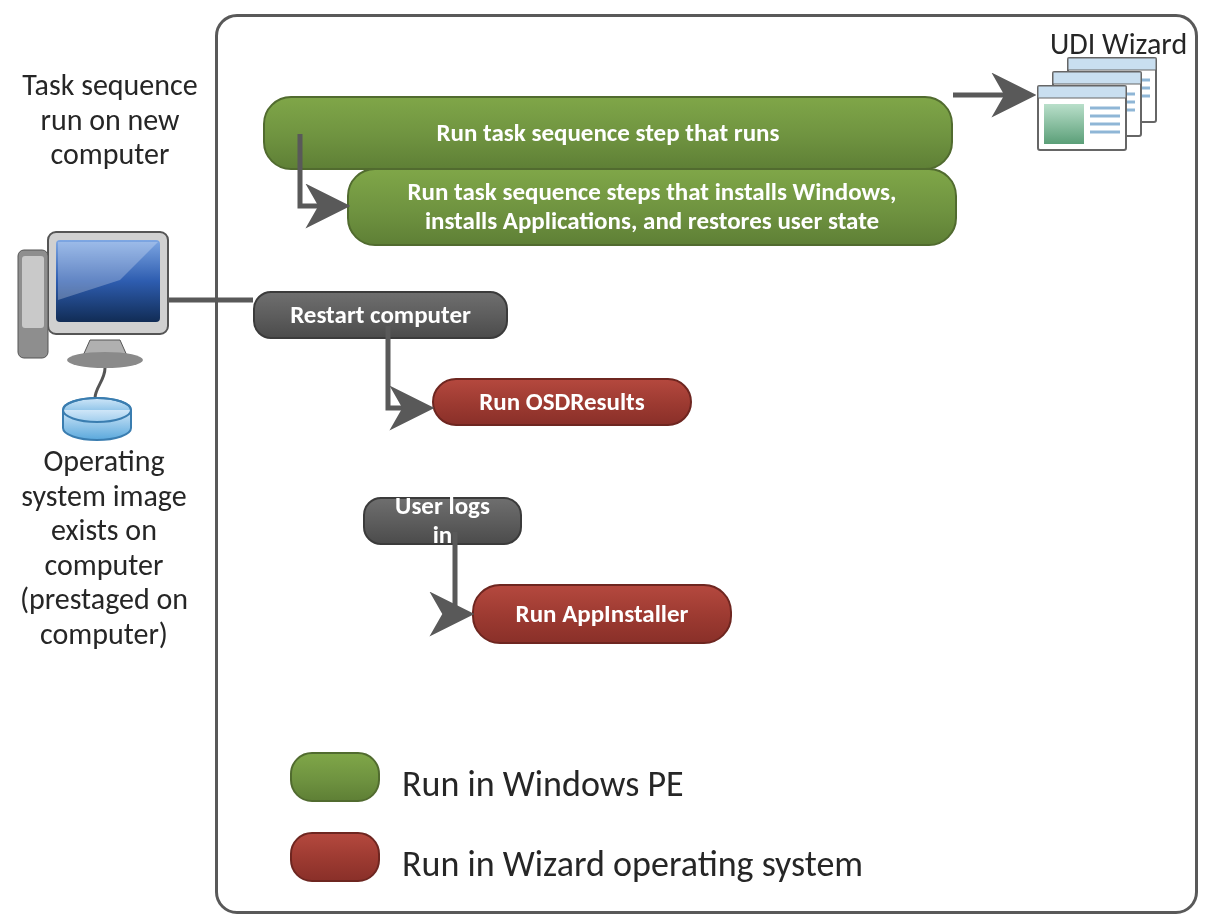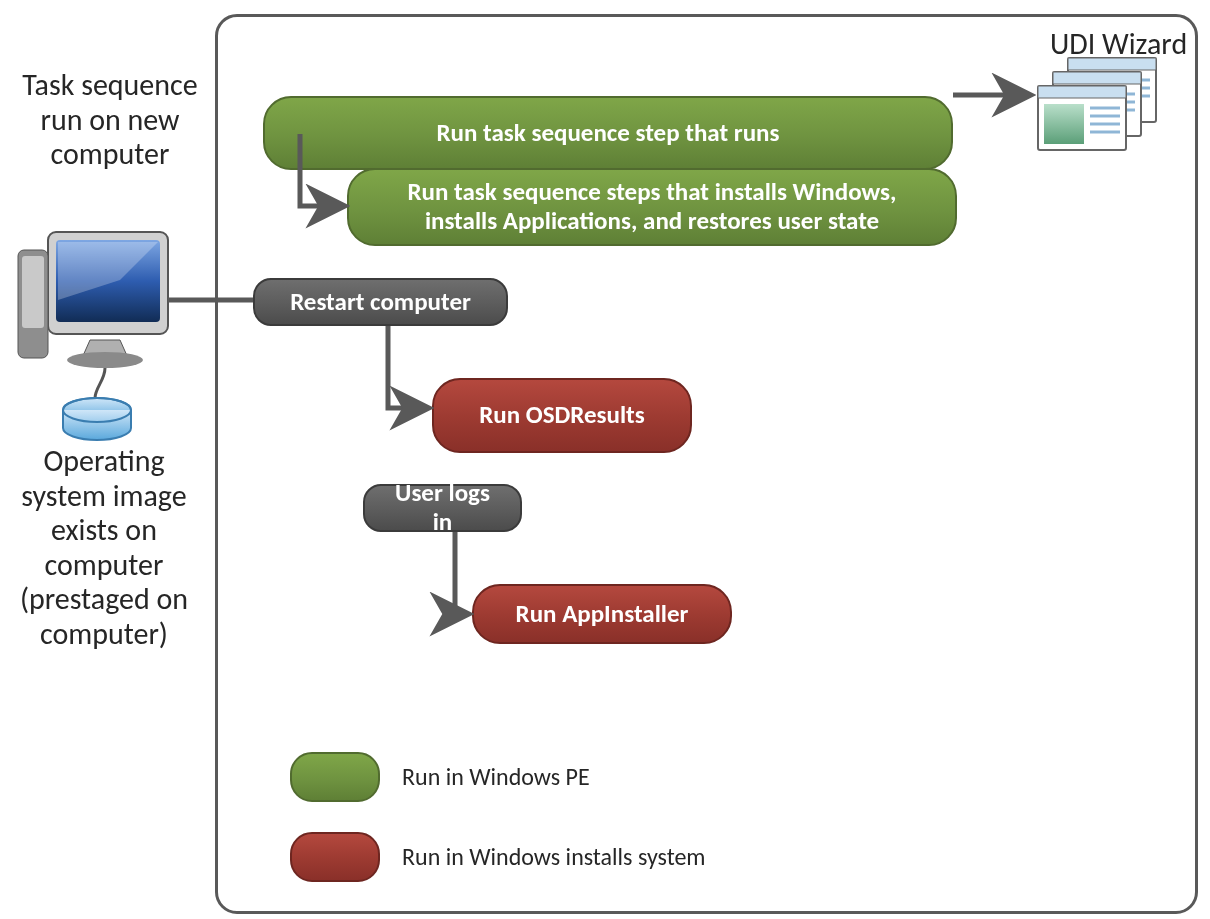--- a/index.html
+++ b/index.html
@@ -42,34 +42,35 @@
     line-height: 1.15;
   }
   .green {
     background: linear-gradient(to bottom, #7fa648 0%, #6f9340 55%, #5f8036 100%);
     border: 2px solid #516b2f;
   }
   .gray {
     background: linear-gradient(to bottom, #6e6e6e 0%, #5c5c5c 55%, #4c4c4c 100%);
     border: 2px solid #3b3b3b;
     border-radius: 18px;
+    margin-top: 13px;
   }
   .red {
     background: linear-gradient(to bottom, #b4483e 0%, #9c3a31 55%, #8a3029 100%);
     border: 2px solid #6e2620;
   }
   .legend-swatch {
     position: absolute;
     width: 90px;
     height: 50px;
     border-radius: 22px;
   }
   .legend-label {
     position: absolute;
-    font-size: 24px;
+    font-size: 36px;
     color: #262626;
   }
   .top-label {
     position: absolute;
     font-size: 30px;
     color: #262626;
   }
   svg.overlay {
     position: absolute;
     left: 0;
@@ -106,40 +107,40 @@
   <div>
     <span>Run task sequence steps that installs Windows,</span><br>
     <span>installs Applications, and restores user state</span>
   </div>
 </div>
 
 <div class="node gray" style="left:253px; top:278px; width:255px; height:48px;">
   <span>Restart computer</span>
 </div>
 
-<div class="node red" style="left:432px; top:378px; width:260px; height:75px;">
+<div class="node red" style="left:432px; top:378px; width:260px; height:48px;">
   <span>Run OSDResults</span>
 </div>
 
 <div class="node gray" style="left:363px; top:484px; width:159px; height:48px;">
   <span>User logs in</span>
 </div>
 
 <div class="node red" style="left:472px; top:584px; width:260px; height:60px;">
   <span>Run AppInstaller</span>
 </div>
 
 <div class="legend-swatch green" style="left:290px; top:752px;"></div>
 <div class="legend-label" style="left:402px; top:762px;">
   <span>Run in Windows  PE</span>
 </div>
 
 <div class="legend-swatch red" style="left:290px; top:832px;"></div>
 <div class="legend-label" style="left:402px; top:842px;">
-  <span>Run in Windows installs system</span>
+  <span>Run in Wizard operating system</span>
 </div>
 
 <svg class="overlay" viewBox="0 0 1210 919">
   <defs>
     <marker id="arrow" viewBox="0 0 14 14" refX="12" refY="7" markerWidth="9" markerHeight="9" orient="auto-start-reverse">
       <path d="M0,0 L14,7 L0,14 L4,7 Z" fill="#595959"></path>
     </marker>
     <linearGradient id="monGrad" x1="0" y1="0" x2="0" y2="1">
       <stop offset="0%" stop-color="#7ea7e3"></stop>
       <stop offset="50%" stop-color="#2e5db0"></stop>

